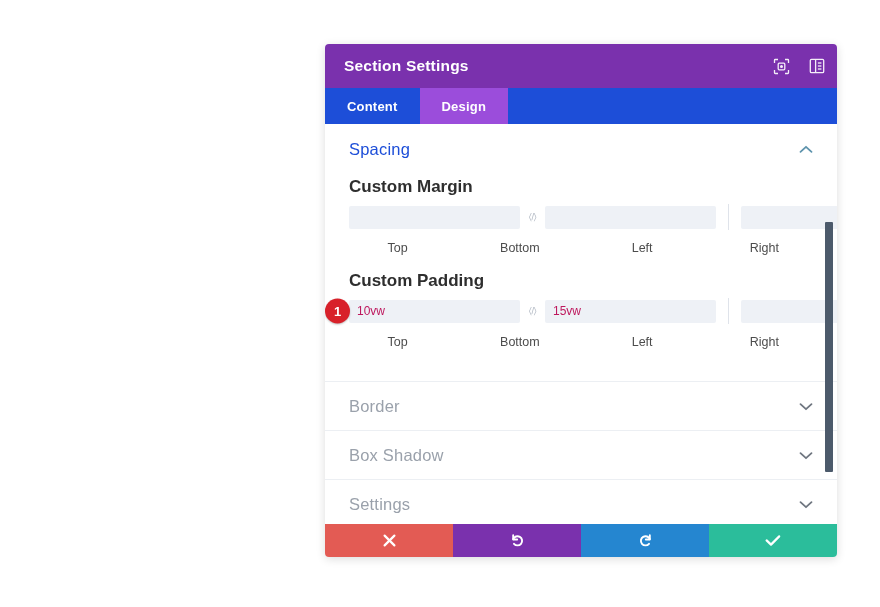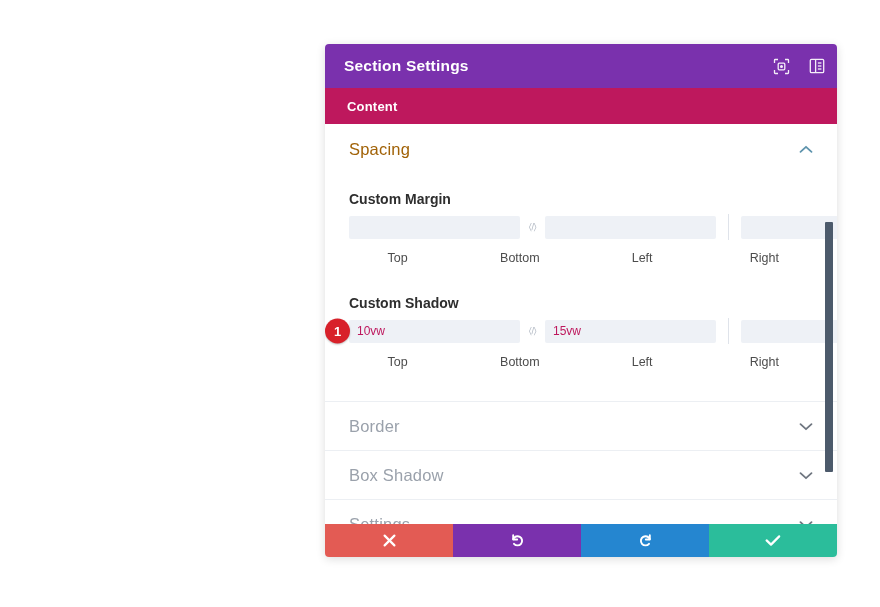--- a/index.html
+++ b/index.html
@@ -50,21 +50,21 @@
   .ticon {
     width: 17px; height: 17px;
     display: inline-flex; align-items: center; justify-content: center;
     opacity: .92; cursor: pointer;
   }
   .ticon svg { display: block; }
 
   
   .tabs {
     height: 36px;
-    background: #be185d;
+    background: #1d4ed8;
     display: flex;
     flex: 0 0 auto;
   }
   .tab {
     display: flex; align-items: center; justify-content: center;
     padding: 0 22px;
     color: #ffffff;
     font-size: 13px;
     font-weight: bold;
     letter-spacing: .2px;
@@ -82,35 +82,35 @@
   }
 
   .section-open { padding: 16px 24px 4px 24px; }
 
   .section-head {
     display: flex; align-items: center; justify-content: space-between;
     cursor: pointer;
     padding-bottom: 8px;
   }
   .section-title-open {
-    color: #a16207;
+    color: #1d4ed8;
     font-size: 16.5px;
     letter-spacing: .2px;
   }
   .chev {
     width: 14px; height: 9px; color: #5f94ad;
     display: inline-flex; align-items: center; justify-content: center;
   }
   .chev svg { display:block; }
 
   .field-label {
-    font-size: 14px;
+    font-size: 17px;
     font-weight: bold;
     color: #2e2e2e;
-    margin: 24px 0 7px 0;
+    margin: 10px 0 7px 0;
   }
 
   
   .quad {
     display: flex;
     align-items: center;
     position: relative;
   }
   .pair { display: flex; align-items: center; flex: 1 1 0; }
   .inp {
@@ -255,20 +255,21 @@
             <line x1="8.9" y1="5" x2="12.4" y2="5"></line>
             <line x1="8.9" y1="8" x2="12.4" y2="8"></line>
             <line x1="8.9" y1="11" x2="12.4" y2="11"></line>
           </svg>
         </span>
       </div>
     </div>
 
     <div class="tabs">
       <div class="tab">Content</div>
+      <div class="tab active">Design</div>
     </div>
 
     <div class="body">
 
       <div class="section-open">
 
         <div class="section-head">
           <span class="section-title-open">Spacing</span>
           <span class="chev">
             <svg width="14" height="9" viewBox="0 0 14 9" fill="none" stroke="currentColor" stroke-width="1.8" stroke-linecap="round" stroke-linejoin="round">
@@ -297,21 +298,21 @@
             <span class="qlab">Bottom</span>
           </div>
           <div class="vdiv" style="background:transparent"></div>
           <div class="pair">
             <span class="qlab">Left</span>
             <span class="qlab spacer-chain"></span>
             <span class="qlab">Right</span>
           </div>
         </div>
 
-        <div class="field-label">Custom Shadow</div>
+        <div class="field-label">Custom Padding</div>
         <div class="quad">
           <div class="badge">1</div>
           <div class="pair">
             <input class="inp" type="text" value="10vw" style="">
             <span class="chain">〈/〉</span>
             <input class="inp" type="text" value="15vw" style="">
           </div>
           <div class="vdiv"></div>
           <div class="pair">
             <input class="inp" type="text" value="" style="">

